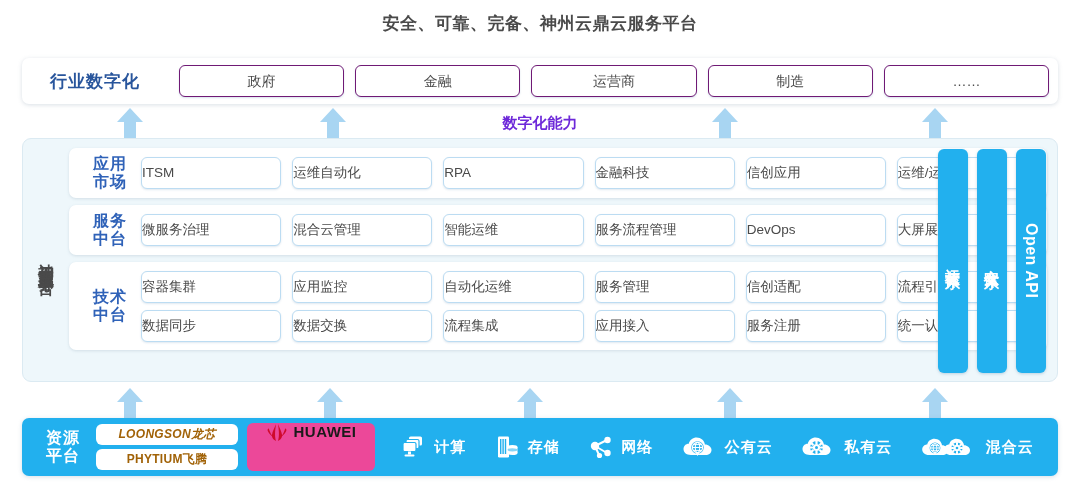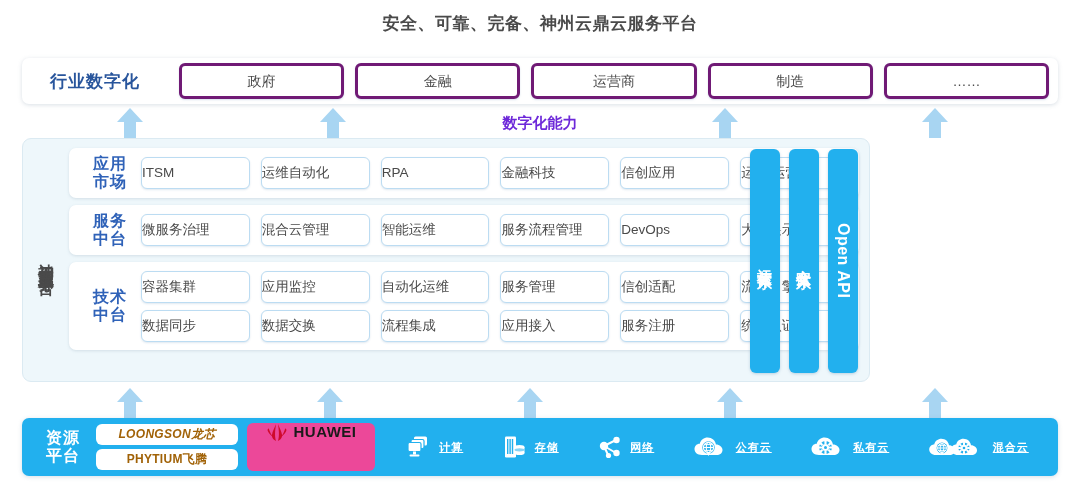--- a/index.html
+++ b/index.html
@@ -29,21 +29,21 @@
     padding:0 9px;box-sizing:border-box;gap:20px;
   }
   .industry-label{
     width:128px;flex:0 0 128px;text-align:center;
     font-size:17px;font-weight:bold;color:#28559c;
     letter-spacing:1px;
   }
   .industry-boxes{flex:1;display:flex;gap:11px;}
   .ibox{
     flex:1;height:30px;line-height:30px;text-align:center;
-    background:#fff;border:3px solid #701a75;border-radius:6px;
+    background:#fff;border:1px solid #701a75;border-radius:6px;
     font-size:14px;color:#4a4a4a;
     box-shadow:0 1px 2px rgba(140,170,200,.35);
   }
 
   
   .arrow-band1{position:absolute;left:0;top:106px;width:1080px;height:34px;}
   .cap-title{
     position:absolute;left:0;top:114px;width:1080px;text-align:center;
     font-size:15px;font-weight:bold;color:#6d28d9;
   }
@@ -55,21 +55,21 @@
     position:absolute;left:7px;bottom:0;
   }
   .arrow b{
     display:block;position:absolute;top:0;left:0;
     width:0;height:0;border-left:13px solid transparent;
     border-right:13px solid transparent;border-bottom:14px solid #a8d5f2;
   }
 
   
   .platform{
-    position:absolute;left:22px;top:138px;width:848px;height:244px;
+    position:absolute;left:22px;top:138px;width:1036px;height:244px;
     background:#eef7fb;border:1px solid #dbeaf2;border-radius:9px;
     box-sizing:border-box;
     display:flex;
   }
   .plat-label{
     width:46px;flex:0 0 46px;
     display:flex;align-items:center;justify-content:center;
   }
   .plat-label span{
     writing-mode:vertical-rl;
@@ -150,22 +150,22 @@
   .huawei-chip{
     background:#ec4899;border-radius:6px;height:48px;width:128px;
     margin-left:9px;display:flex;align-items:flex-start;justify-content:center;
     gap:6px;
   }
   .hw-text{font-size:15px;font-weight:bold;color:#1a1a1a;letter-spacing:.5px;}
 
   .res-items{flex:1;display:flex;align-items:center;justify-content:space-around;
              margin-left:12px;}
   .res-item{display:flex;align-items:center;gap:7px;}
-  .res-item .lbl{color:#fff;font-size:11px;font-weight:bold;letter-spacing:1px;
-                 white-space:nowrap;text-decoration:underline;}
+  .res-item .lbl{color:#fff;font-size:15px;font-weight:bold;letter-spacing:1px;
+                 white-space:nowrap;}
   .ico{display:block;}
 </style>
 </head>
 <body>
 
 <div class="page">
 
   <div class="title">安全、可靠、完备、神州云鼎云服务平台</div>
 
   <div class="industry-panel">

